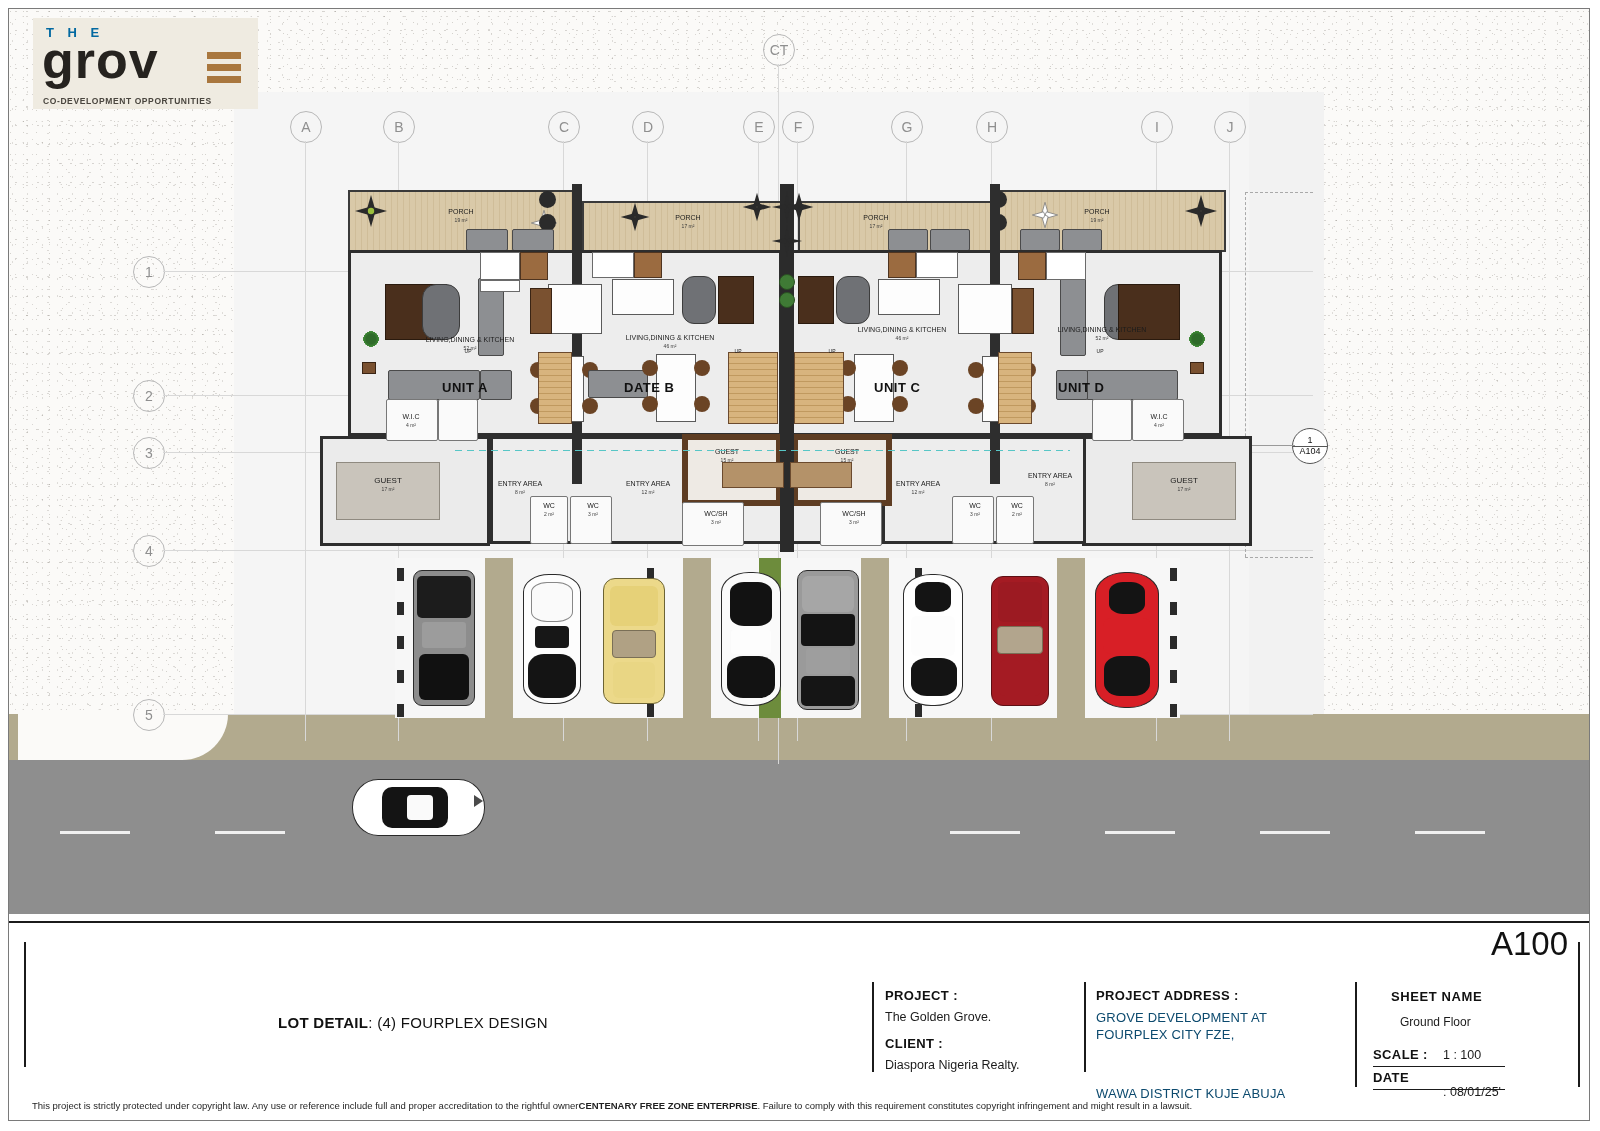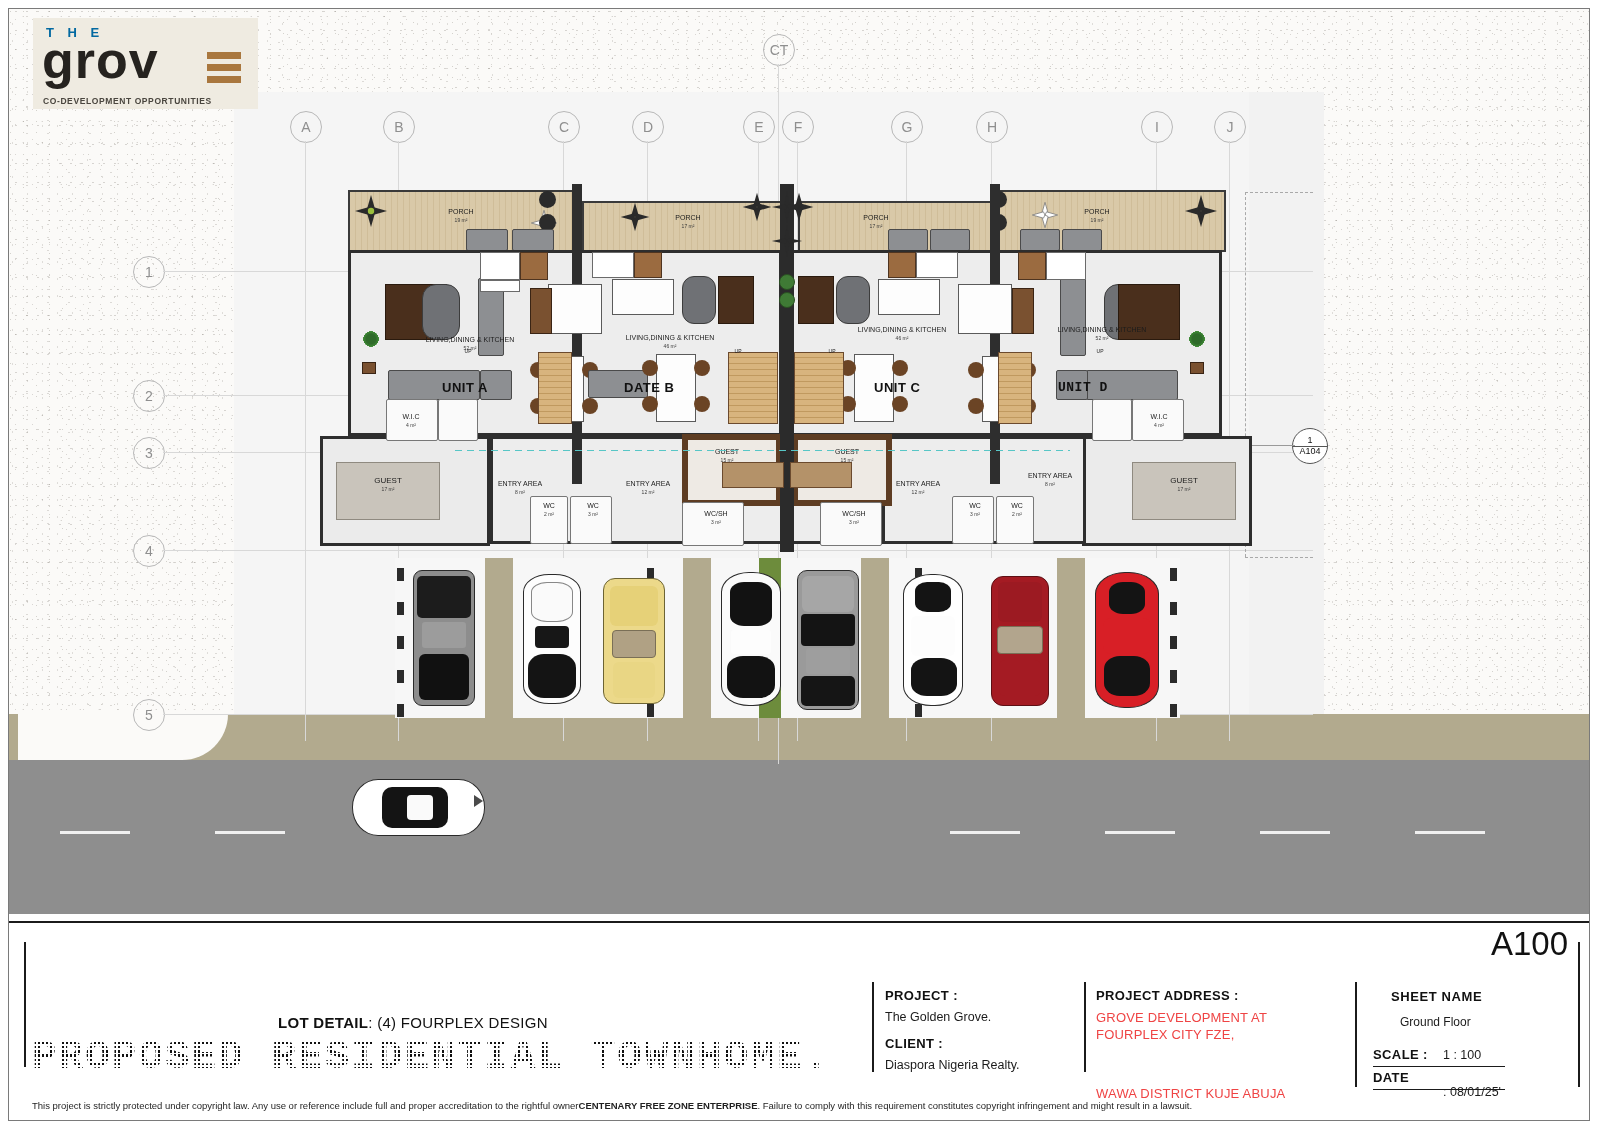--- a/index.html
+++ b/index.html
@@ -111,21 +111,21 @@
                 font-family:"Liberation Mono",monospace;position:relative;display:inline-block;}
   .bigtitle-txt::after{content:"";position:absolute;inset:-2px -2px;pointer-events:none;
       background:repeating-linear-gradient(0deg,transparent 0 2.4px,#ffffff 2.4px 4.2px),
                  repeating-linear-gradient(90deg,transparent 0 2.4px,#ffffff 2.4px 4.0px);}
 
   .copyright{position:absolute;left:32px;top:1100px;font-size:9.5px;color:#1f1f1f;font-family:"Liberation Sans",sans-serif;}
   .copyright b{font-weight:bold;}
 
   .fld-lbl{position:absolute;font-size:13px;font-weight:bold;color:#111;letter-spacing:.4px;font-family:"Liberation Sans",sans-serif;}
   .fld-val{position:absolute;font-size:12.5px;color:#1b1b1b;font-family:"Liberation Sans",sans-serif;}
-  .fld-val2{position:absolute;font-size:13px;color:#ef4444;letter-spacing:.2px;line-height:1.25;font-family:"Liberation Sans",sans-serif;}
+  .fld-val2{position:absolute;font-size:13px;color:#0c4a6e;letter-spacing:.2px;line-height:1.25;font-family:"Liberation Sans",sans-serif;}
 
   .sheetno{position:absolute;right:32px;top:925px;font-size:33px;color:#111;font-family:"Liberation Sans",sans-serif;}
   .sheetname-lbl{position:absolute;font-size:13px;font-weight:bold;color:#111;letter-spacing:.6px;font-family:"Liberation Sans",sans-serif;}
   .sheetname-val{position:absolute;font-size:12px;color:#1b1b1b;font-family:"Liberation Sans",sans-serif;}
 </style>
 </head>
 <body>
 
 <div id="sheet">
 
@@ -440,21 +440,21 @@
     <div class="f f-round" style="left:690px;top:214px;width:16px;height:16px;background:#6b4425;"></div>
     <div class="f f-cab" style="left:716px;top:68px;width:40px;height:28px;"></div>
     <div class="f f-cabw" style="left:688px;top:68px;width:28px;height:28px;"></div>
 
     <div class="rlabel" style="left:712px;top:142px;width:120px;white-space:normal;">
       <span>LIVING,DINING &amp; KITCHEN</span><span class="area">52 m²</span></div>
 
     <div class="unit-tag" style="left:112px;top:196px;">UNIT A</div>
     <div class="unit-tag" style="left:294px;top:196px;">DATE B</div>
     <div class="unit-tag" style="left:544px;top:196px;">UNIT C</div>
-    <div class="unit-tag" style="left:728px;top:196px;font-family:Liberation Mono, monospace;">UNIT D</div>
+    <div class="unit-tag" style="left:728px;top:196px;">UNIT D</div>
 
     <div class="f f-bath" style="left:56px;top:215px;width:52px;height:42px;"></div>
     <div class="f f-bath" style="left:108px;top:215px;width:40px;height:42px;"></div>
     <div class="rlabel" style="left:50px;top:229px;width:62px;">
       <span>W.I.C</span><span class="area">4 m²</span></div>
 
     <div class="f f-bath" style="left:802px;top:215px;width:52px;height:42px;"></div>
     <div class="f f-bath" style="left:762px;top:215px;width:40px;height:42px;"></div>
     <div class="rlabel" style="left:798px;top:229px;width:62px;">
       <span>W.I.C</span><span class="area">4 m²</span></div>
@@ -626,23 +626,20 @@
       <i></i>
       <i></i>
       <i></i>
     </div>
   <div class="logo-sub">CO-DEVELOPMENT OPPORTUNITIES</div>
 
   <div class="lotdetail">
     <span>LOT DETAIL</span><span class="thin">: (4) FOURPLEX DESIGN</span>
   </div>
 
-  <div class="bigtitle-wrap">
-    <span class="bigtitle-txt">PROPOSED RESIDENTIAL TOWNHOME.</span>
-  </div>
 
   <div class="copyright">
     <span>This project is strictly protected under copyright law. Any use or reference include full and proper accreditation to the rightful owner</span><b>CENTENARY FREE ZONE ENTERPRISE</b><span>. Failure to comply with this requirement constitutes copyright infringement and might result in a lawsuit.</span>
   </div>
 
   <div class="vrule" style="left:24px;top:942px;height:125px;"></div>
   <div class="vrule" style="left:872px;top:982px;height:90px;"></div>
   <div class="vrule" style="left:1084px;top:982px;height:90px;"></div>
   <div class="vrule" style="left:1355px;top:982px;height:105px;"></div>
   <div class="vrule" style="left:1578px;top:942px;height:145px;"></div>

